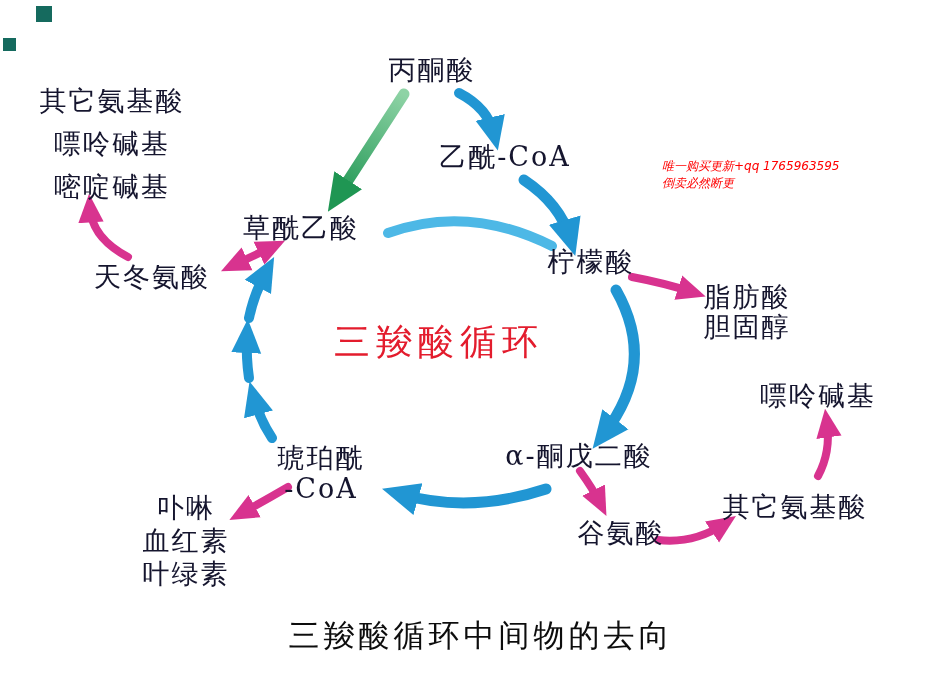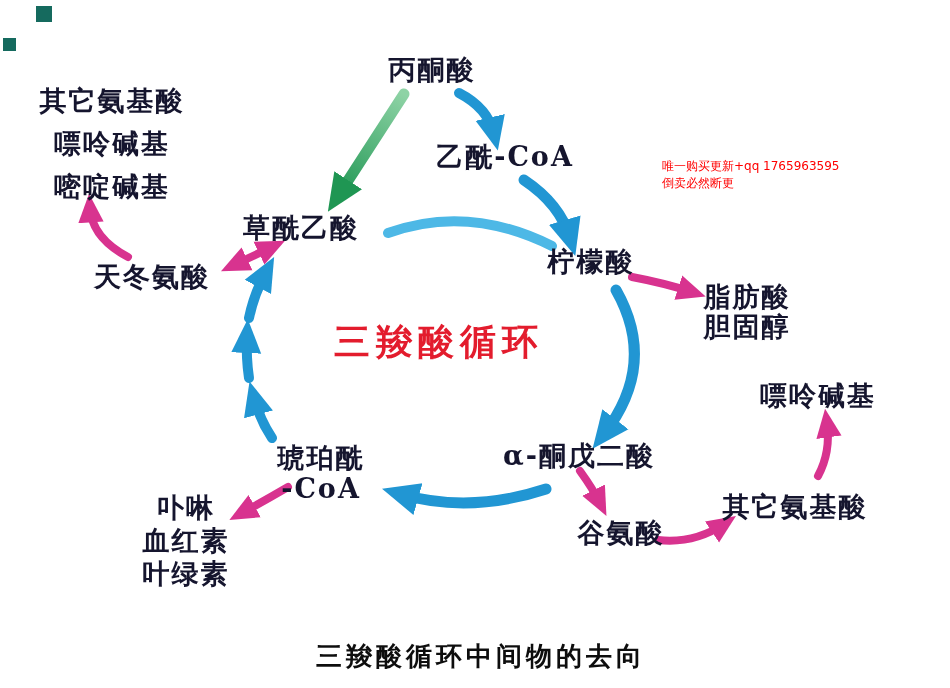--- a/index.html
+++ b/index.html
@@ -29,49 +29,49 @@
   .stroke-blue { stroke: var(--arrow-blue); }
   .stroke-blue-light { stroke: var(--arrow-blue-light); }
   .stroke-pink { stroke: var(--arrow-pink); }
   .fill-blue { fill: var(--arrow-blue); }
   .fill-pink { fill: var(--arrow-pink); }
   .fill-green { fill: var(--arrow-green); }
   .node {
     position: absolute;
     transform: translate(-50%, -50%);
     z-index: 2;
-    font-weight: bold;
+    font-weight: normal;
     font-size: 27px;
     letter-spacing: 2px;
     color: var(--text-dark);
     white-space: nowrap;
     text-align: center;
   }
   .cycle-title {
     font-size: 36px;
     letter-spacing: 6px;
     color: var(--cycle-red);
     text-align: center;
   }
   .caption {
-    font-size: 26px;
+    font-size: 31px;
     letter-spacing: 4px;
     color: var(--caption-black);
-    margin-top: 20px;
   }
   .watermark {
     position: absolute;
     left: 662px;
     top: 158px;
     z-index: 3;
     font-family: "DejaVu Sans", "Liberation Sans", sans-serif;
     font-size: 12px;
     line-height: 17px;
     color: var(--watermark-red);
     white-space: nowrap;
+    font-style: italic;
   }
   .corner-square { position: absolute; background: var(--corner-square); z-index: 2; }
   .sq1 { left: 36px; top: 6px;  width: 16px; height: 16px; }
   .sq2 { left: 3px;  top: 38px; width: 13px; height: 13px; }
 </style>
 </head>
 <body>
 
 <div class="canvas">
 

